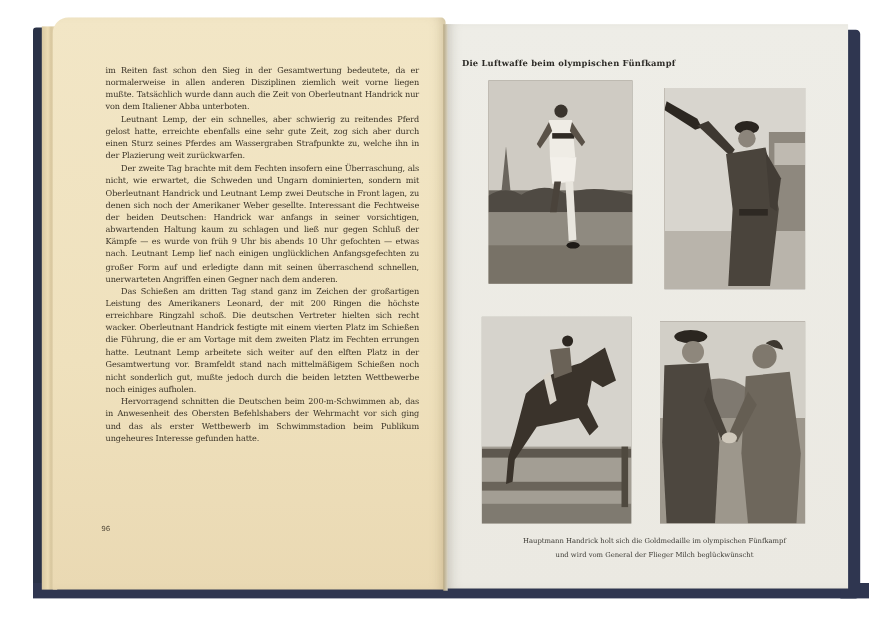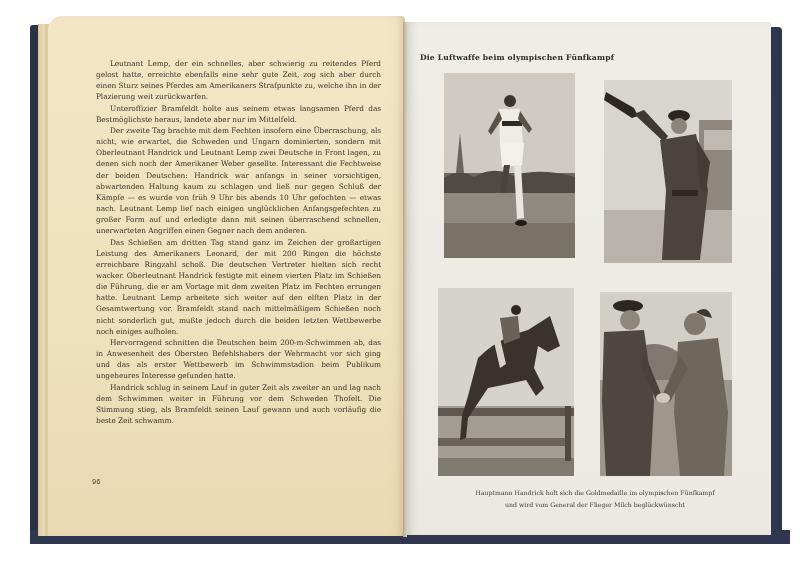--- a/index.html
+++ b/index.html
@@ -30,26 +30,25 @@
 <div class="cover-left"></div>
 <div class="cover-bottom"></div>
 <div class="cover-right"></div>
 <div class="page-edges-left"></div>
 
 <div class="left-page"></div>
 <div class="right-page"></div>
 <div class="gutter"></div>
 
 <div class="text-block">
-  <p>Leutnant Lemp, der ein schnelles, aber schwierig zu reitendes Pferd gelost hatte, erreichte ebenfalls eine sehr gute Zeit, zog sich aber durch einen Sturz seines Pferdes am Amerikaners Strafpunkte zu, welche ihn in der Plazierung weit zurückwarfen.</p>
-  <p>Unteroffizier Bramfeldt holte aus seinem etwas langsamen Pferd das Bestmöglichste heraus, landete aber nur im Mittelfeld.</p>
+  <p class="noindent">im Reiten fast schon den Sieg in der Gesamtwertung bedeutete, da er normalerweise in allen anderen Disziplinen ziemlich weit vorne liegen mußte. Tatsächlich wurde dann auch die Zeit von Oberleutnant Handrick nur von dem Italiener Abba unterboten.</p>
+  <p>Leutnant Lemp, der ein schnelles, aber schwierig zu reitendes Pferd gelost hatte, erreichte ebenfalls eine sehr gute Zeit, zog sich aber durch einen Sturz seines Pferdes am Wassergraben Strafpunkte zu, welche ihn in der Plazierung weit zurückwarfen.</p>
   <p>Der zweite Tag brachte mit dem Fechten insofern eine Überraschung, als nicht, wie erwartet, die Schweden und Ungarn dominierten, sondern mit Oberleutnant Handrick und Leutnant Lemp zwei Deutsche in Front lagen, zu denen sich noch der Amerikaner Weber gesellte. Interessant die Fechtweise der beiden Deutschen: Handrick war anfangs in seiner vorsichtigen, abwartenden Haltung kaum zu schlagen und ließ nur gegen Schluß der Kämpfe — es wurde von früh 9 Uhr bis abends 10 Uhr gefochten — etwas nach. Leutnant Lemp lief nach einigen unglücklichen Anfangsgefechten zu großer Form auf und erledigte dann mit seinen überraschend schnellen, unerwarteten Angriffen einen Gegner nach dem anderen.</p>
   <p>Das Schießen am dritten Tag stand ganz im Zeichen der großartigen Leistung des Amerikaners Leonard, der mit 200 Ringen die höchste erreichbare Ringzahl schoß. Die deutschen Vertreter hielten sich recht wacker. Oberleutnant Handrick festigte mit einem vierten Platz im Schießen die Führung, die er am Vortage mit dem zweiten Platz im Fechten errungen hatte. Leutnant Lemp arbeitete sich weiter auf den elften Platz in der Gesamtwertung vor. Bramfeldt stand nach mittelmäßigem Schießen noch nicht sonderlich gut, mußte jedoch durch die beiden letzten Wettbewerbe noch einiges aufholen.</p>
   <p>Hervorragend schnitten die Deutschen beim 200-m-Schwimmen ab, das in Anwesenheit des Obersten Befehlshabers der Wehrmacht vor sich ging und das als erster Wettbewerb im Schwimmstadion beim Publikum ungeheures Interesse gefunden hatte.</p>
-  <p>Handrick schlug in seinem Lauf in guter Zeit als zweiter an und lag nach dem Schwimmen weiter in Führung vor dem Schweden Thofelt. Die Stimmung stieg, als Bramfeldt seinen Lauf gewann und auch vorläufig die beste Zeit schwamm.</p>
 </div>
 <div class="page-number">96</div>
 
 <div class="right-title">Die Luftwaffe beim olympischen Fünfkampf</div>
 
 <div class="photo" style="left:444px;top:73px;width:131px;height:185px;">
   <svg viewBox="0 0 131 185" preserveAspectRatio="none">
     <rect width="131" height="120" fill="#cfcbc3"></rect>
     <rect y="100" width="131" height="20" fill="#6d6860"></rect>
     <path d="M0 105 Q15 95 30 104 Q50 92 70 103 Q95 94 131 104 V120 H0Z" fill="#4f4a43"></path>

